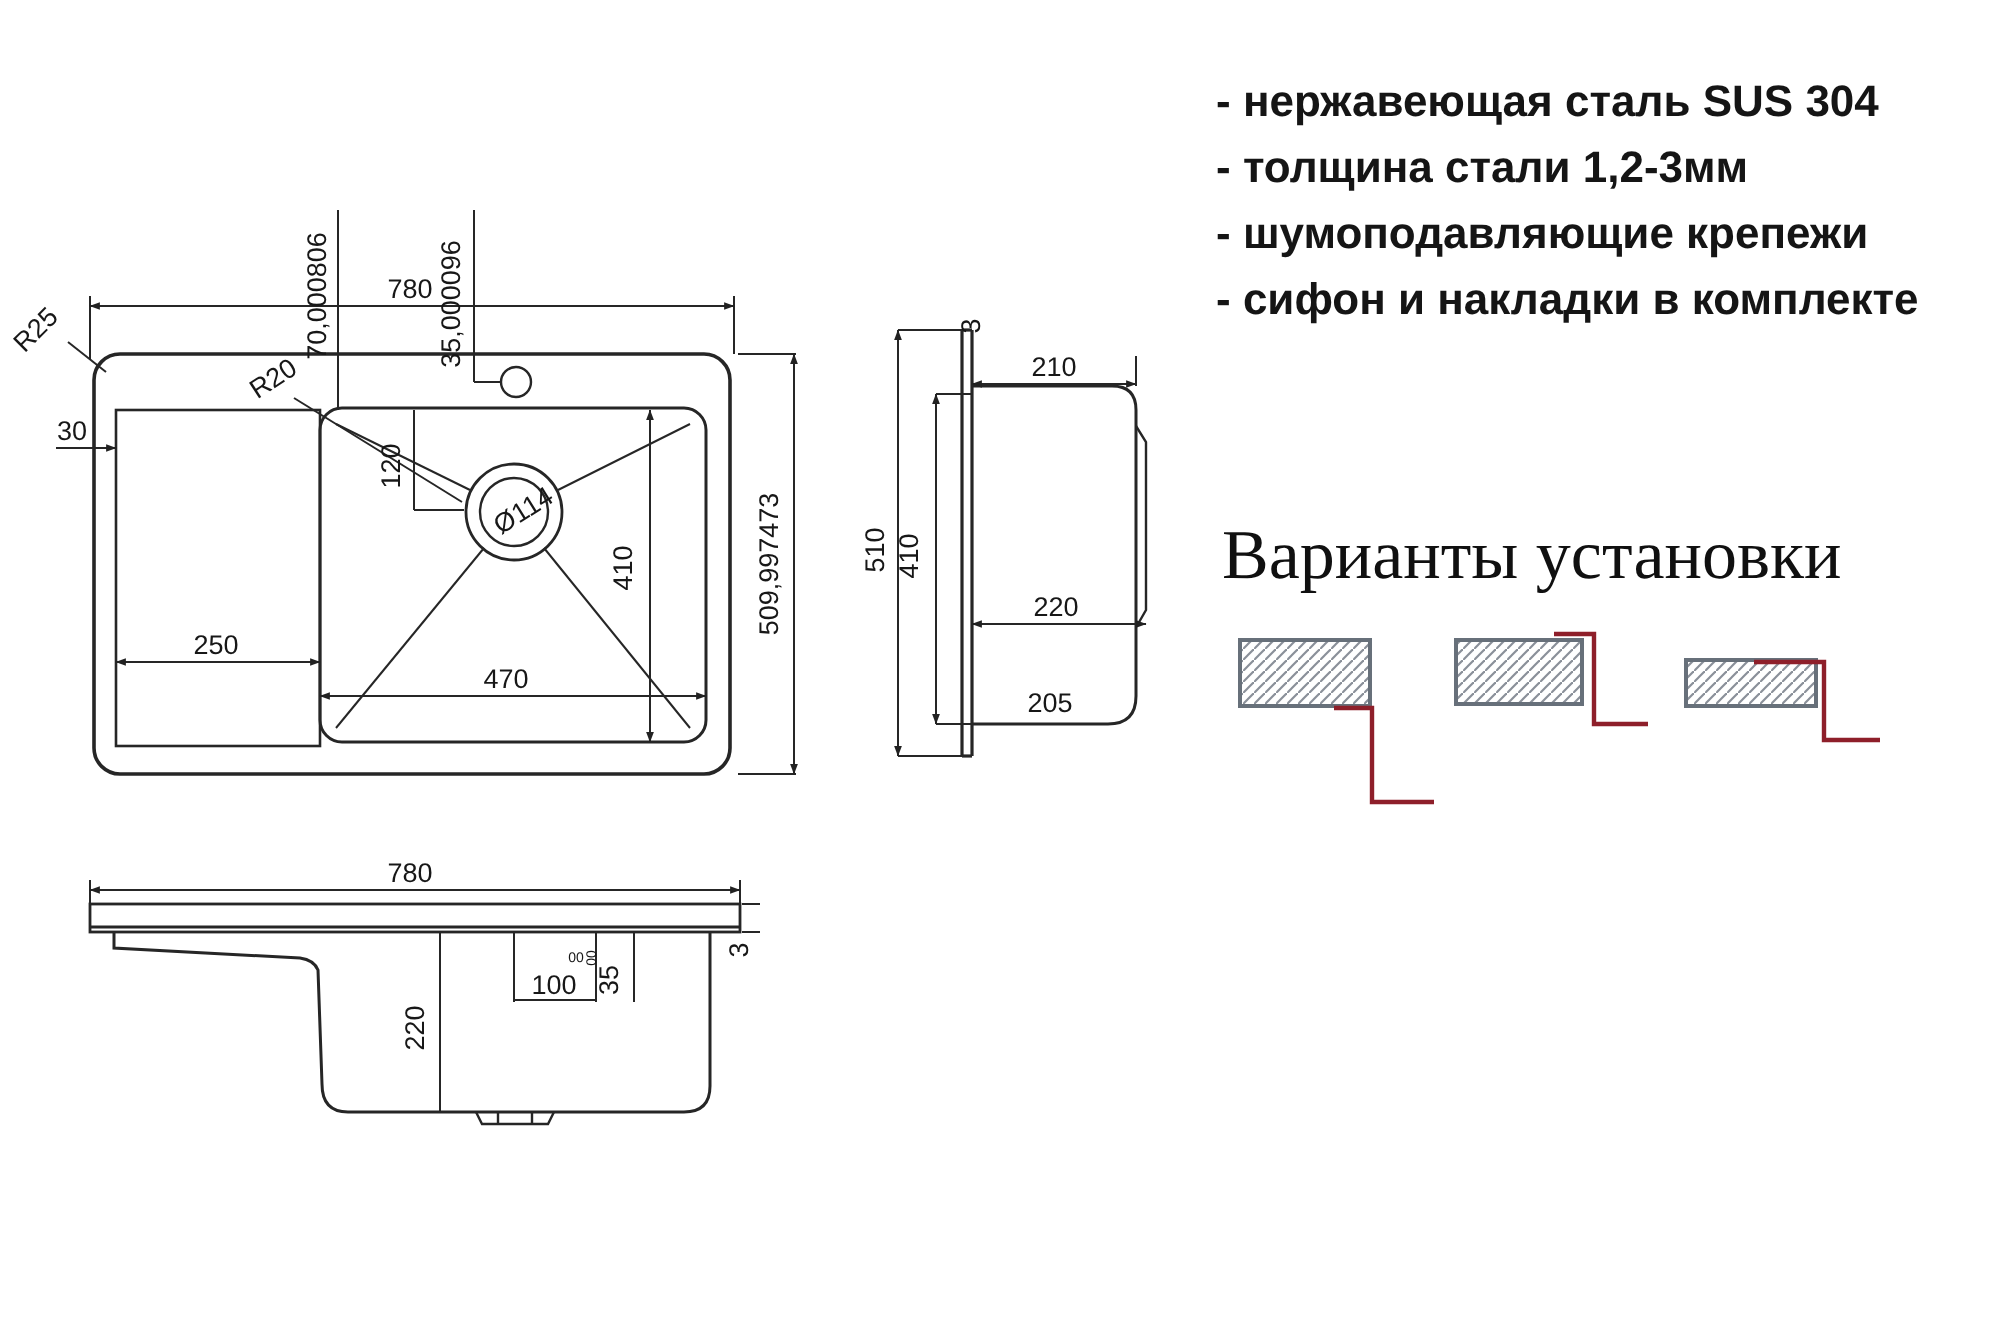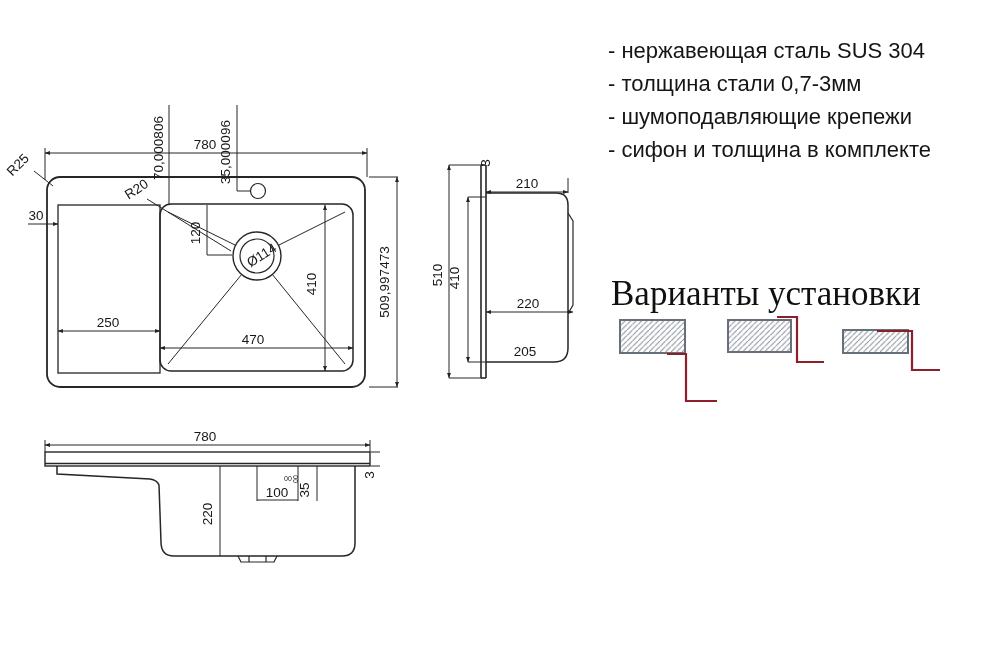--- a/index.html
+++ b/index.html
@@ -3,23 +3,23 @@
 <meta charset="utf-8">
 <style>
   html,body{margin:0;padding:0;background:#fff;}
   .page{position:relative;width:1000px;height:666px;background:#ffffff;overflow:hidden;
         font-family:"Liberation Sans",sans-serif;}
   .drawing{position:absolute;left:0;top:0;}
   svg text{font-family:"Liberation Sans",sans-serif;fill:#171717;text-anchor:middle;}
   svg text.dim{font-size:13.5px;}
   svg text.micro{font-size:7px;}
   .features{position:absolute;left:608px;top:34px;width:382px;
-            font-size:22px;line-height:33px;color:#151515;white-space:nowrap;}
+            font-size:22px;line-height:33px;color:#151515;white-space:nowrap;font-weight:bold;}
   .install-title{position:absolute;left:611px;top:258px;
-            font-family:"Liberation Serif",serif;font-size:35px;color:#101010;white-space:nowrap;margin-top:16px;}
+            font-family:"Liberation Serif",serif;font-size:35px;color:#101010;white-space:nowrap;}
 </style>
 </head>
 <body>
 
 <div class="page">
 
   <svg class="drawing" width="1000" height="666" viewBox="0 0 1000 666">
     <defs>
       <marker id="arr" viewBox="0 0 10 10" refX="9" refY="5" markerWidth="5.5" markerHeight="5.5" orient="auto-start-reverse">
           <path d="M0,1.5 L9.5,5 L0,8.5 z" fill="#222"></path>
@@ -150,20 +150,20 @@
       </g>
       <g>
         <rect x="843" y="330" width="65" height="23" fill="url(#hatch)" stroke="#67707a" stroke-width="2"></rect>
         <polyline fill="none" stroke="#8e1f2a" stroke-width="2.2" points="877,331 912,331 912,370 940,370"></polyline>
       </g>
     </g>
   </svg>
 
   <div class="features">
     <div>- нержавеющая сталь SUS 304</div>
-    <div>- толщина стали 0,7-3мм</div>
+    <div>- толщина стали 1,2-3мм</div>
     <div>- шумоподавляющие крепежи</div>
-    <div>- сифон и толщина в комплекте</div>
+    <div>- сифон и накладки в комплекте</div>
   </div>
 
   <div class="install-title">Варианты установки</div>
 
 </div>
 
 </body></html>

